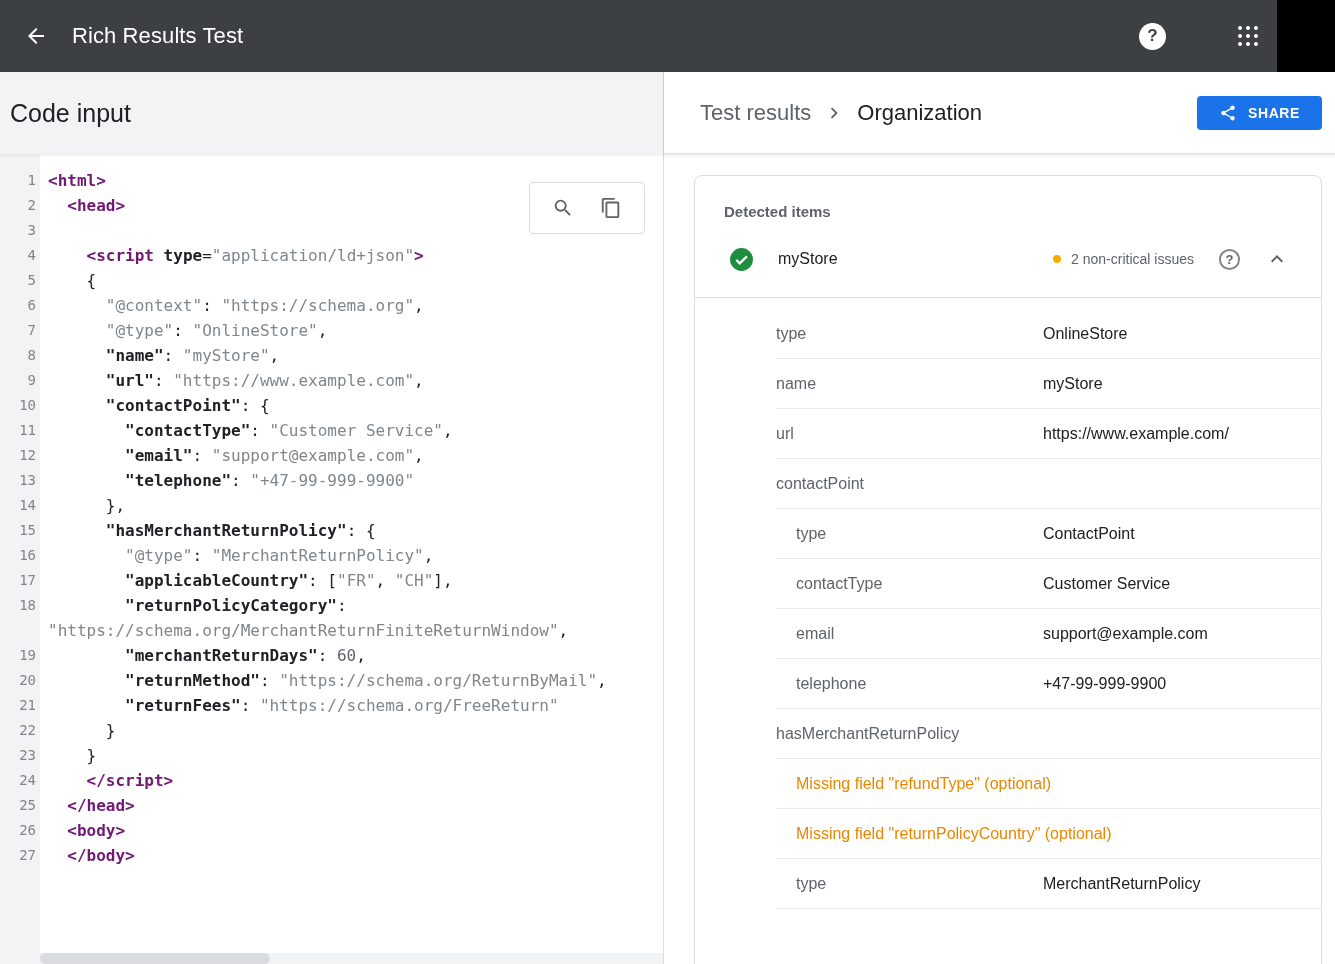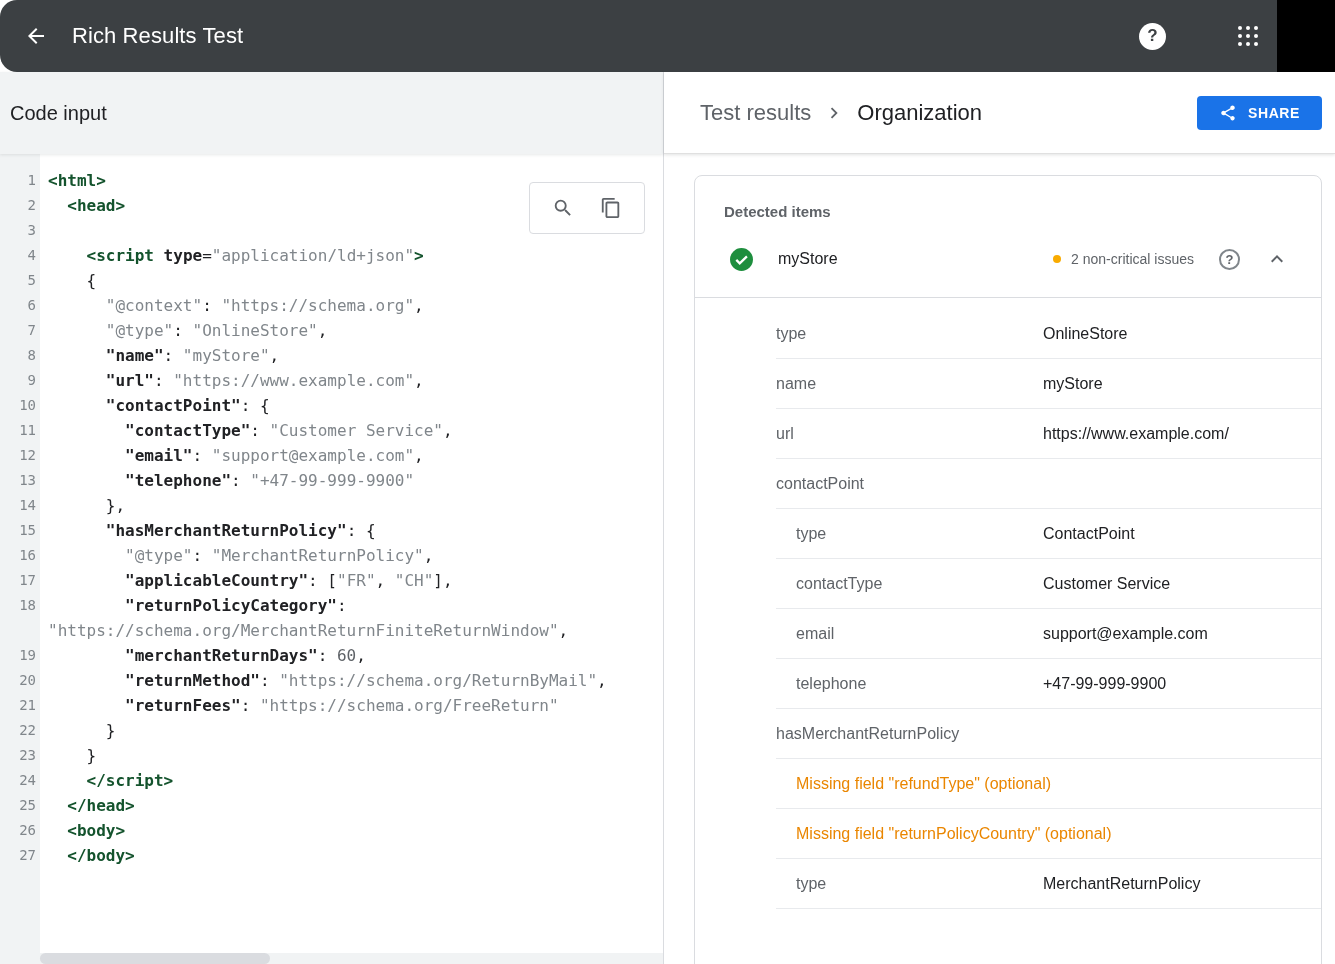--- a/index.html
+++ b/index.html
@@ -7,21 +7,21 @@
   body {
     width:1335px; height:964px; overflow:hidden;
     font-family:"Liberation Sans", "DejaVu Sans", sans-serif;
     background:#fff; color:#202124;
   }
   .app { width:1335px; height:964px; display:flex; flex-direction:column; }
 
   
   .topbar {
     height:72px; flex:0 0 72px; background:#3c4043; color:#fff;
-    display:flex; align-items:center; padding-left:14px; position:relative;border-radius:17px;
+    display:flex; align-items:center; padding-left:14px; position:relative;
   }
   .back-btn {
     width:44px; height:44px; background:none; border:none; cursor:pointer;
     display:flex; align-items:center; justify-content:center; padding:0;
   }
   .app-title { font-size:22px; font-weight:400; margin:0 0 0 14px; color:#fff; letter-spacing:.1px; }
   .topbar-right { margin-left:auto; display:flex; align-items:center; height:100%; }
   .icon-btn { background:none; border:none; cursor:pointer; padding:0; display:flex; align-items:center; justify-content:center; }
   .help-circle {
     width:27px; height:27px; border-radius:50%; background:#fff; color:#3c4043;
@@ -36,34 +36,34 @@
 
   
   .main { flex:1; display:flex; min-height:0; }
 
   
   .left-panel { width:663px; flex:0 0 663px; background:#f1f3f4; display:flex; flex-direction:column; min-height:0; }
   .left-header {
     height:82px; flex:0 0 82px; display:flex; align-items:center; padding-left:10px;
     position:relative; z-index:2; box-shadow:0 1px 3px rgba(60,64,67,.12);
   }
-  .left-header h2 { font-size:20px; font-weight:500; color:#202124; margin:0; }
+  .left-header h2 { font-size:25px; font-weight:500; color:#202124; margin:0; }
   .code-region { position:relative; flex:1; min-height:0; overflow:hidden; }
   .code-bg { position:absolute; top:0; left:40px; right:0; bottom:0; background:#fff; }
   .code-lines {
     position:absolute; top:0; left:0; right:0; bottom:11px; padding-top:14px; overflow:hidden;
     font-family:"DejaVu Sans Mono", monospace; font-size:16px; line-height:25px;
   }
   .code-line { display:flex; height:25px; }
   .line-num {
     width:46px; flex:0 0 46px; text-align:right; padding-right:10px;
     color:#80868b; font-size:14px; line-height:25px; user-select:none;
   }
   .line-content { white-space:pre; padding-left:2px; line-height:25px; }
-  .tok-tag  { color:#14532d; font-weight:700; }
+  .tok-tag  { color:#701a75; font-weight:700; }
   .tok-key  { color:#202124; font-weight:700; }
   .tok-str  { color:#80868b; }
   .tok-meta { color:#80868b; }
   .tok-plain{ color:#202124; }
   .tok-num  { color:#5f6368; }
 
   .code-toolbar {
     position:absolute; top:28px; right:18px; width:116px; height:52px;
     background:#fff; border:1px solid #dadce0; border-radius:4px; z-index:3;
     display:flex; align-items:center; justify-content:space-evenly;

